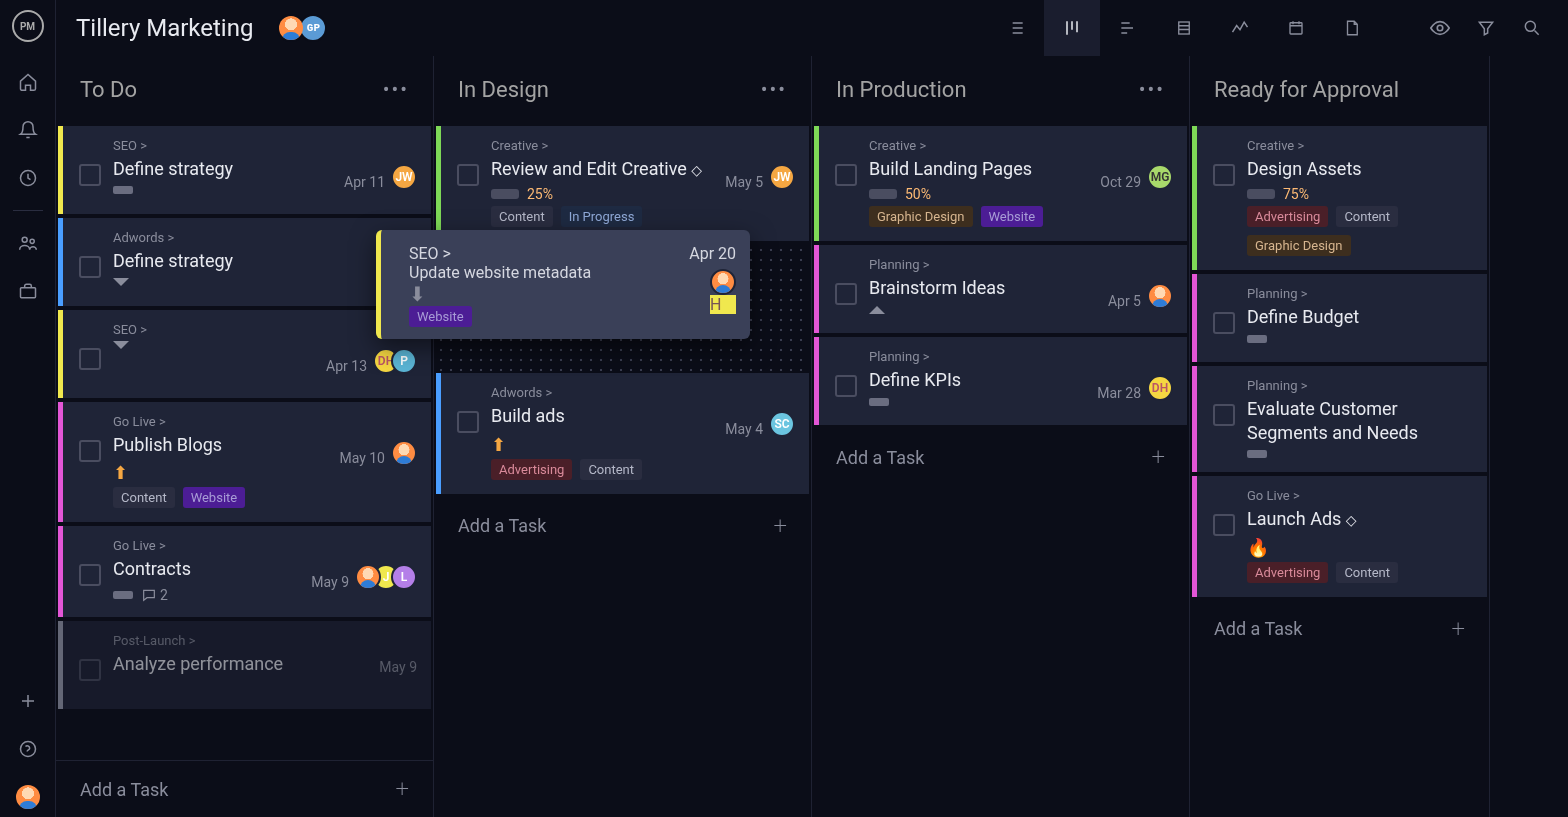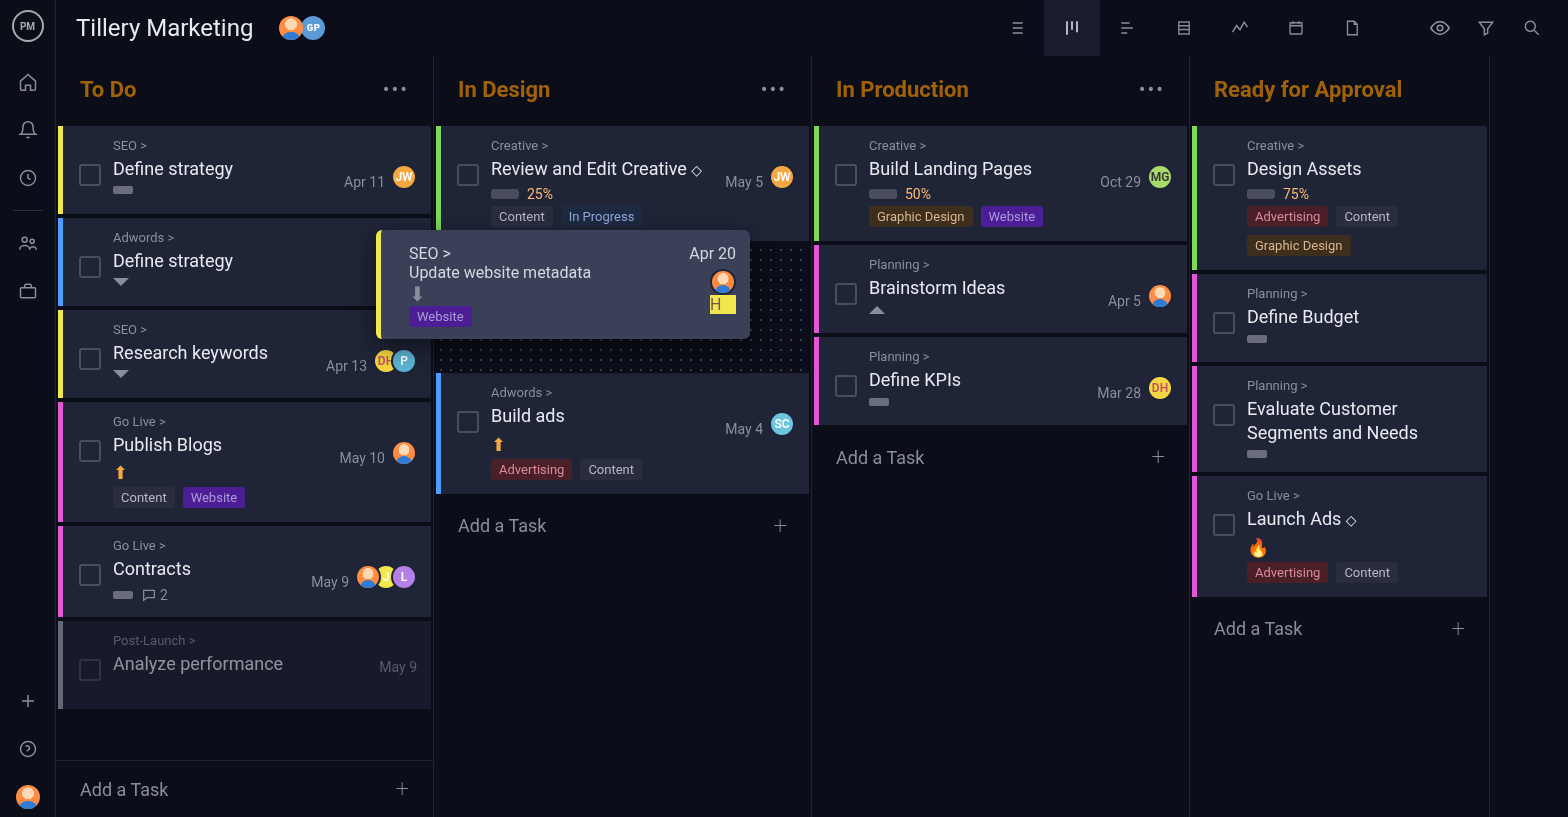--- a/index.html
+++ b/index.html
@@ -16,21 +16,21 @@
 .avatar-group .av { width: 28px; height: 28px; border-radius: 50%; display: flex; align-items: center; justify-content: center; font-size: 11px; font-weight: 600; margin-left: -6px; border: 2px solid #0b0d18; font-family: Liberation Mono, monospace; }
 .view-tabs { margin-left: auto; display: flex; gap: 0; }
 .view-tab { width: 56px; height: 56px; display: flex; align-items: center; justify-content: center; color: #8a8d9c; cursor: pointer; }
 .view-tab.active { background: #1a1d2e; color: #e8eaf0; }
 .right-icons { display: flex; gap: 14px; margin-left: 20px; }
 .right-icons .ricon { width: 32px; height: 32px; display: flex; align-items: center; justify-content: center; color: #8a8d9c; cursor: pointer; }
 .board { flex: 1; display: flex; overflow-x: auto; overflow-y: hidden; position: relative; }
 .column { width: 378px; flex-shrink: 0; border-right: 1px solid #1f2233; display: flex; flex-direction: column; height: 100%; }
 .column:last-child { width: 300px; }
 .col-header { height: 66px; display: flex; align-items: center; padding: 0 24px; justify-content: space-between; }
-.col-header h2 { font-size: 22px; font-weight: 700; color: #a16207; }
+.col-header h2 { font-size: 22px; font-weight: 400; color: #a3a3a3; }
 .col-menu { color: #8a8d9c; font-size: 20px; letter-spacing: 2px; cursor: pointer; }
 .cards { flex: 1; overflow-y: auto; padding: 2px 0 4px 0; }
 .card { background: #1f2437; margin: 2px 2px 4px 2px; padding: 12px 16px 14px 16px; display: flex; gap: 12px; position: relative; border-left: 5px solid transparent; min-height: 88px; }
 .card .chk { width: 22px; height: 22px; border: 2px solid #4a4d60; border-radius: 3px; flex-shrink: 0; margin-top: 26px; cursor: pointer; }
 .card .content { flex: 1; min-width: 0; }
 .card .crumb { font-size: 13px; color: #8a8d9c; margin-bottom: 4px; }
 .card .title { font-size: 18px; color: #e8eaf0; margin-bottom: 6px; line-height: 1.3; }
 .card .meta-row { display: flex; align-items: center; gap: 8px; margin-top: 4px; flex-wrap: wrap; }
 .card .right-side { position: absolute; right: 14px; top: 38px; display: flex; flex-direction: row; align-items: flex-end; gap: 6px; }
 .card .date { font-size: 14px; color: #8a8d9c; }
@@ -214,21 +214,20 @@
                 <span class="priority-caret-down"></span>
               </div>
 
       </div>
       <div class="right-side"></div>
     </div>
           <div class="card" style="border-left-color:#f0e84e;">
       <div class="chk"></div>
       <div class="content">
         <div class="crumb">SEO &gt;</div>
-        <div class="title">Research keywords</div>
         <div class="meta-row">
                 <span class="priority-caret-down"></span>
               </div>
 
       </div>
       <div class="right-side">
               <span class="date">Apr 13</span>
               <div class="assignees">
                 <div class="av" style="background:#f5d742;color:#b56">DH</div>
                 <div class="av" style="background:#5bb5d5;color:#fff">P</div>

